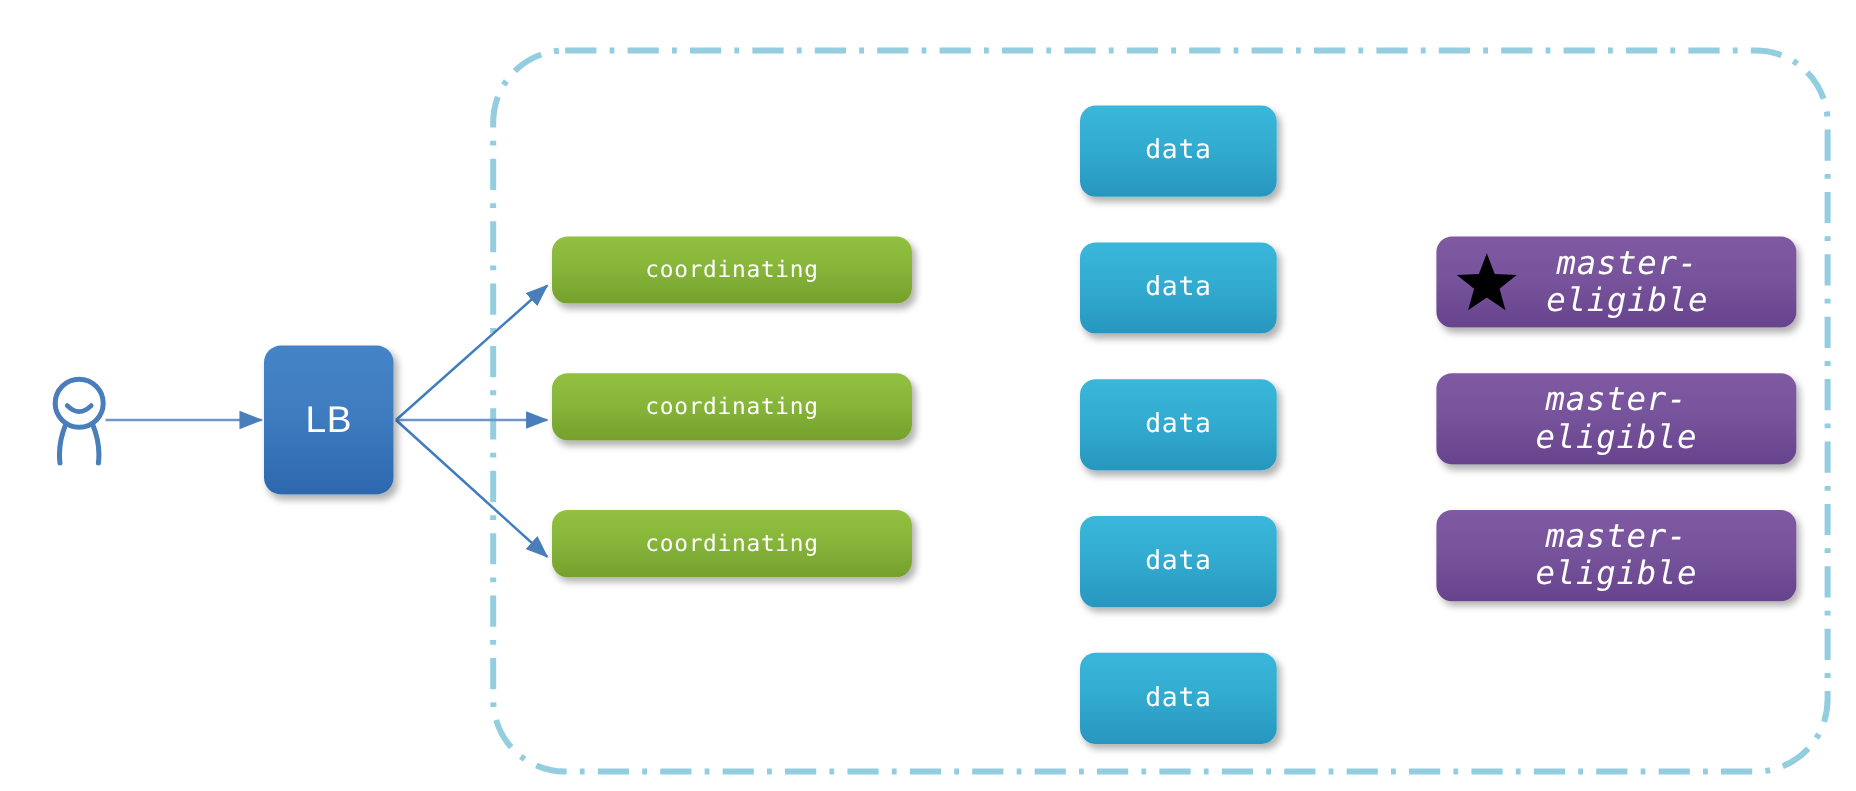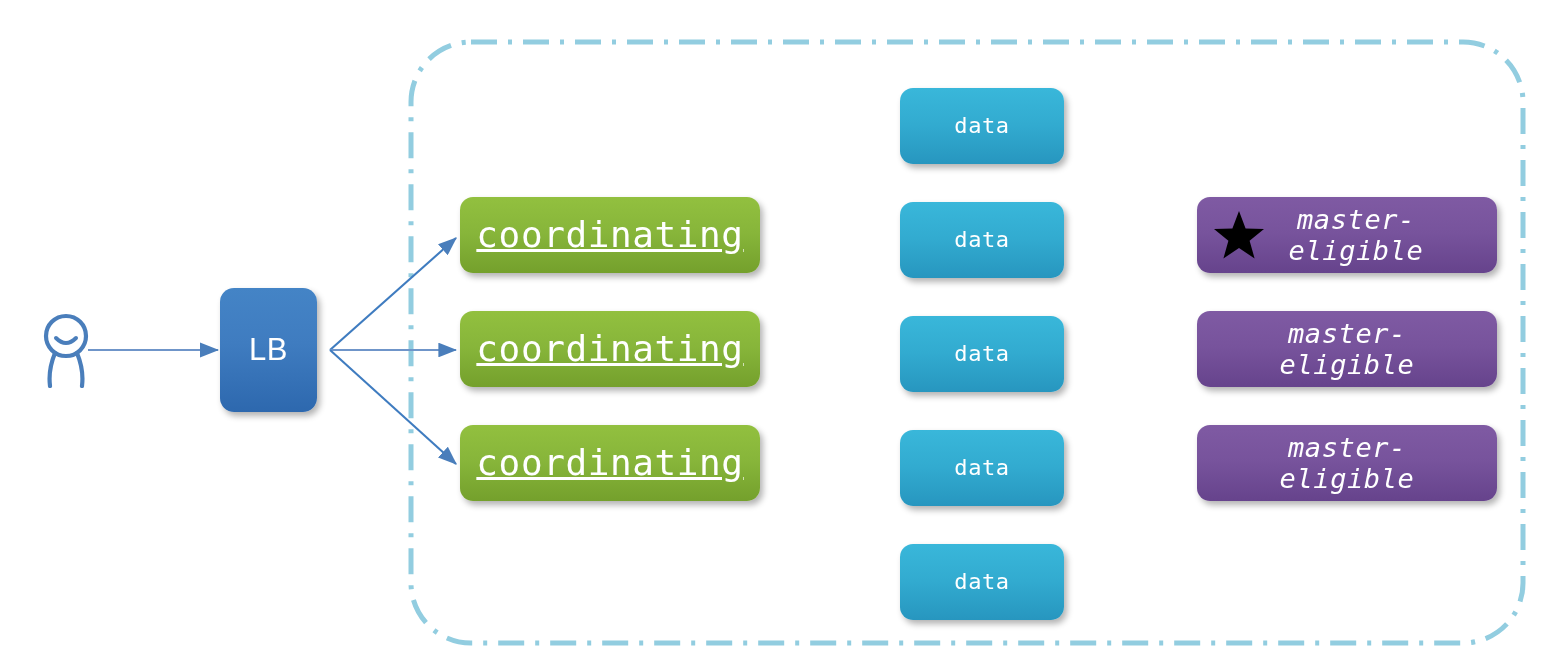--- a/index.html
+++ b/index.html
@@ -57,37 +57,36 @@
     font-family: "DejaVu Sans Mono", "Liberation Mono", monospace;
     box-shadow: 3px 4px 6px rgba(0,0,0,0.30);
     text-align: center;
     line-height: 1.16;
     user-select: none;
   }
 
   .node-lb {
     left: 220px;
     top: 288px;
-    width: 97px;
+    width: 108px;
     height: 124px;
     border-radius: 14px;
     background: linear-gradient(to bottom, #4484c6 0%, #3f7cc0 45%, #2d68ae 100%);
     font-family: "Liberation Sans", sans-serif;
     font-size: 31px;
     letter-spacing: 0.5px;
   }
 
   .node-coordinating {
     left: 460px;
     width: 300px;
-    height: 76px;
+    height: 56px;
     background: linear-gradient(to bottom, #92c03f 0%, #87b53a 48%, #74a02c 100%);
-    font-size: 36px;
+    font-size: 19px;
     letter-spacing: 0.6px;
-    text-decoration: underline;
   }
 
   .node-data {
     left: 900px;
     width: 164px;
     height: 76px;
     background: linear-gradient(to bottom, #39b7da 0%, #32abd0 48%, #2796bf 100%);
     font-size: 22px;
     letter-spacing: 0.6px;
   }

